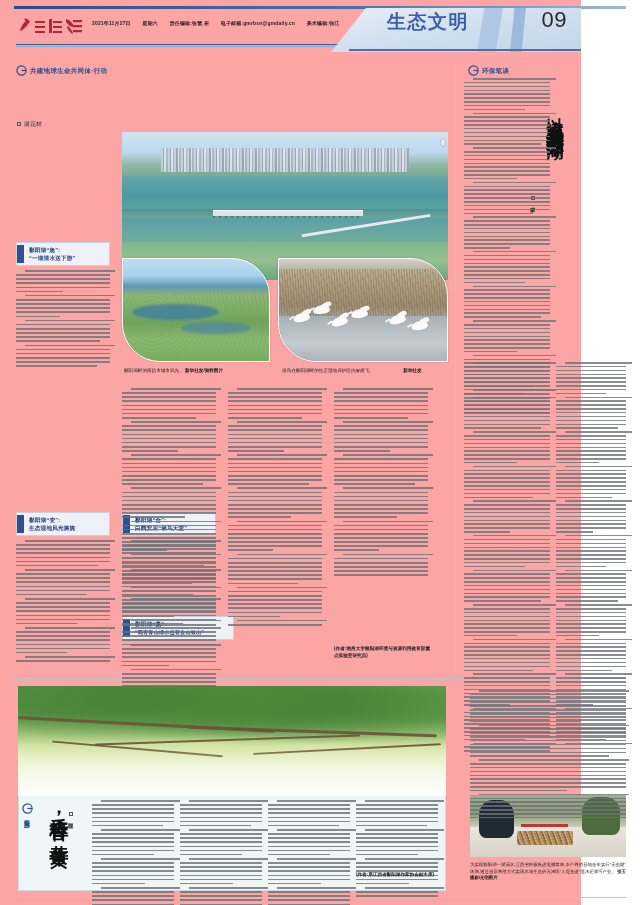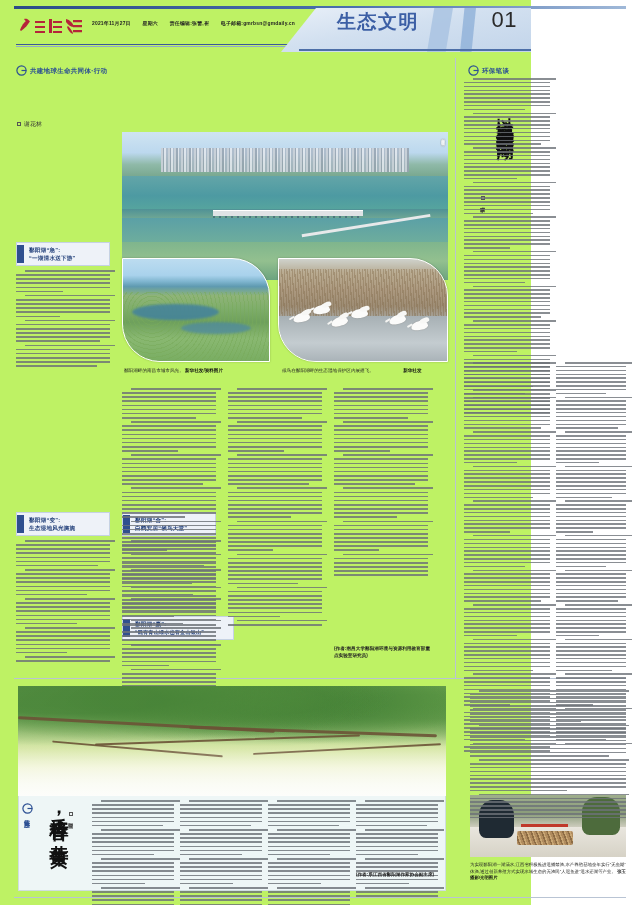--- a/index.html
+++ b/index.html
@@ -4,22 +4,22 @@
 <style>
   * { box-sizing: border-box; margin: 0; padding: 0; }
   html, body {
     width: 640px; height: 905px;
     background: #ffffff;
     font-family: "Liberation Serif", "DejaVu Serif", serif;
     overflow: hidden;
   }
   .page {
     position: relative;
-    width: 531px; height: 905px;
-    background: #bef264;
+    width: 581px; height: 905px;
+    background: #fca5a5;
   }
 
   
   .top-rule {
     position: absolute; left: 14px; top: 6px; width: 612px; height: 3px;
     background: linear-gradient(to right, #2c4c87 0%, #4a6fae 55%, #9fb8d8 100%);
   }
   .masthead {
     position: absolute; left: 0; top: 11px; width: 640px; height: 40px;
   }
@@ -414,21 +414,21 @@
     <div class="mast-rule"></div>
     <div class="mast-rule2"></div>
   </div>
 
   <div class="section-banner">
     <div class="banner-bg"></div>
     <div class="banner-stripe stripe-a"></div>
     <div class="banner-stripe stripe-b"></div>
   </div>
   <div class="section-title">生态文明</div>
-  <div class="page-num">01</div>
+  <div class="page-num">09</div>
   <div class="banner-underline"></div>
 
   <div class="kicker" style="position:absolute; left:16px; top:62px;">
     <span class="g-mark">
       <svg width="11" height="11" viewBox="0 0 22 22">
         <circle cx="11" cy="11" r="9.2" fill="none" stroke="#2b4f93" stroke-width="2.4"></circle>
         <path d="M11 11 h9.5" stroke="#2b4f93" stroke-width="2.4" fill="none"></path>
         <path d="M2.5 11 a8.5 8.5 0 0 1 8.5 -8.5" stroke="#ffffff" stroke-width="1" fill="none" opacity="0"></path>
       </svg>
     </span>

